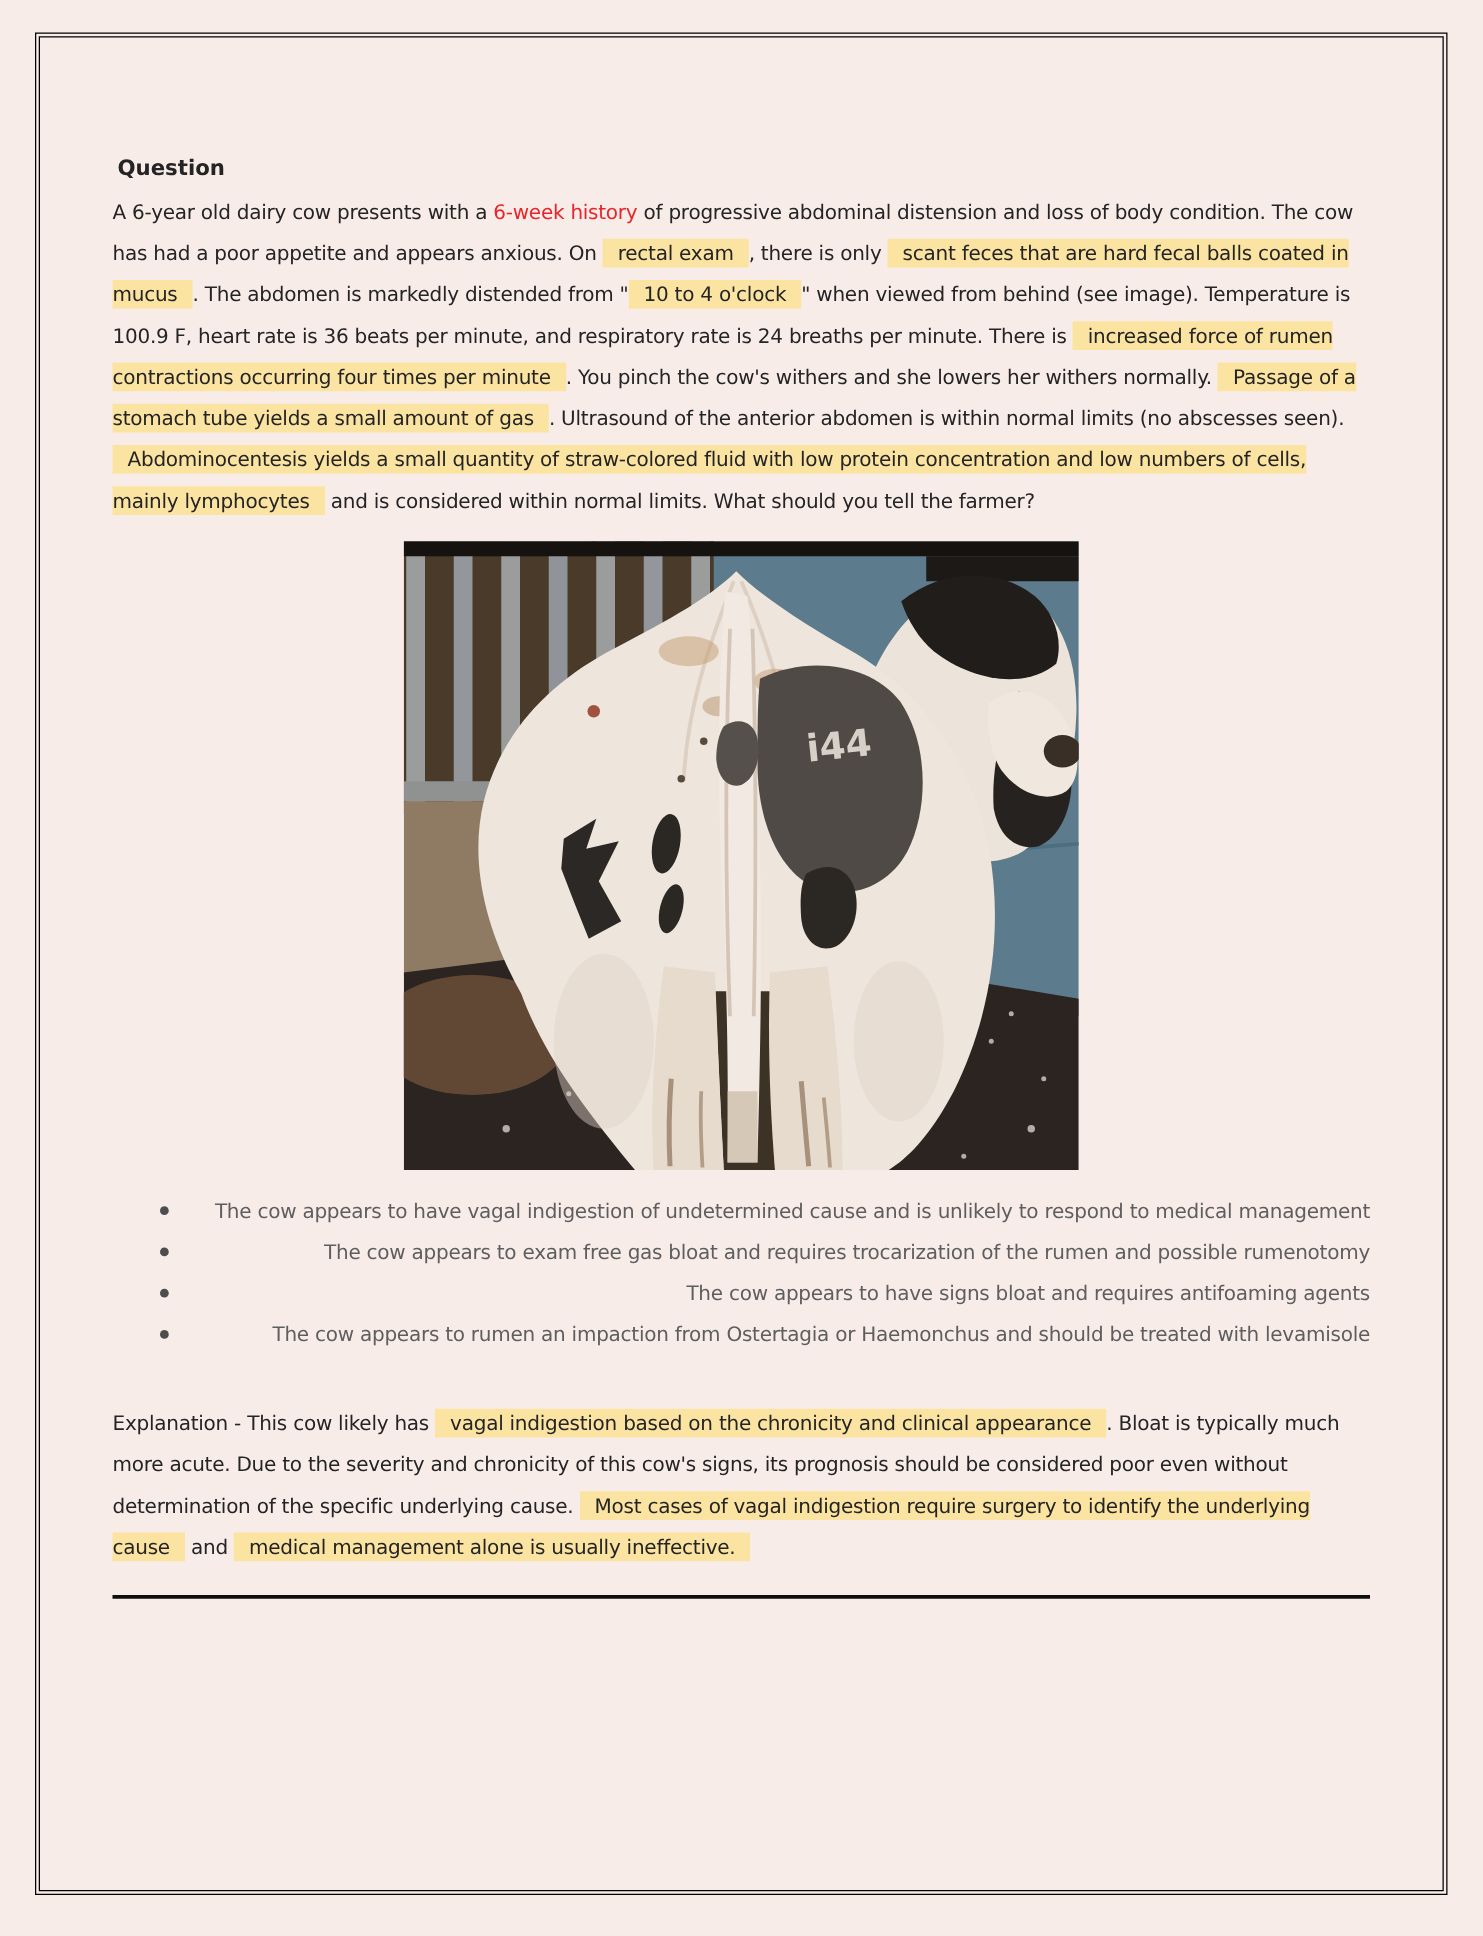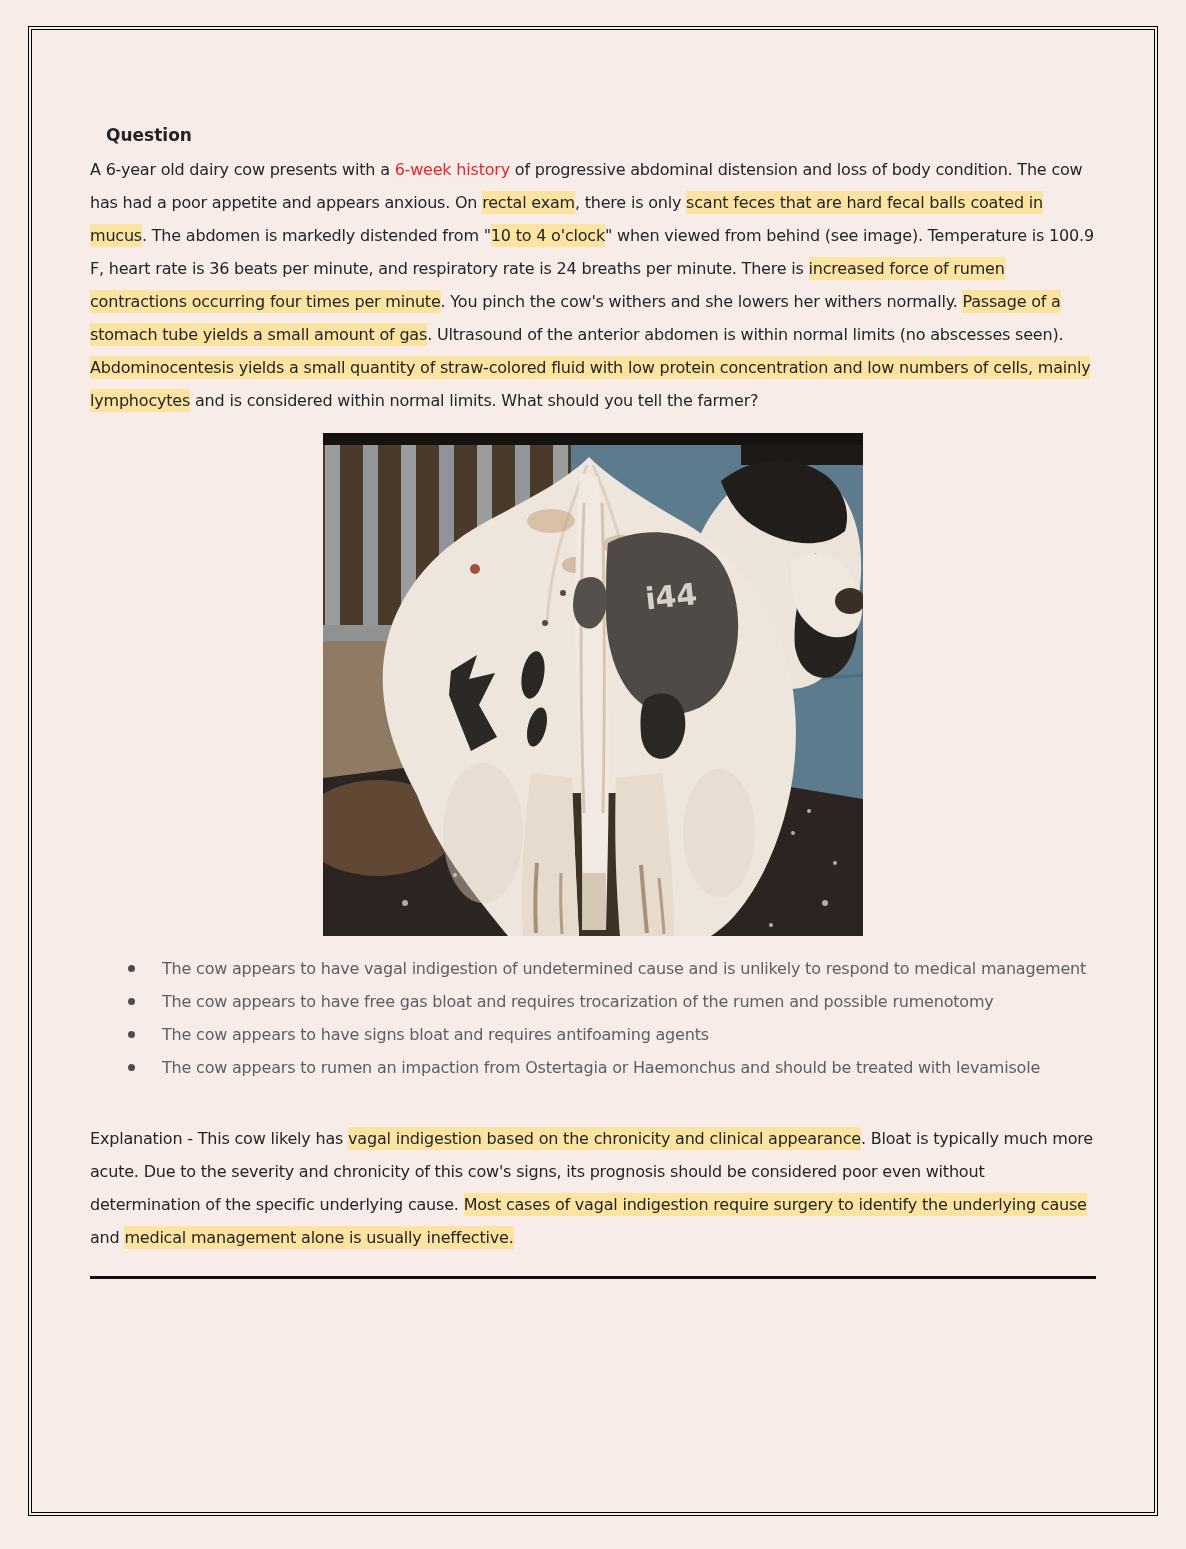--- a/index.html
+++ b/index.html
@@ -14,48 +14,48 @@
   }
   .doc-frame {
     position: absolute;
     left: 28px; top: 26px;
     width: 1130px; height: 1490px;
     box-sizing: border-box;
     border: 4px double var(--border, #000);
     padding: 93px 58px 0 58px;
   }
   .q-heading {
-    margin: 0 0 6px 16px;
+    margin: 0 0 6px 4px;
     font-size: 17px; line-height: 24px;
     font-weight: bold;
     color: var(--text, #242424);
   }
   .rich {
     font-size: 16px; line-height: 33px;
     letter-spacing: -0.2px;
     color: var(--text, #242424);
     margin: 0;
   }
   .seg-red { color: var(--red_text, #e8252b); text-align: right; }
-  .seg-highlight { background-color: var(--highlight_bg, #fbe3a2); padding: 2px 0; }
+  .seg-highlight { background-color: var(--highlight_bg, #fbe3a2); padding: 2px 12px; }
   .seg-bold { font-weight: normal; color: var(--text, #242424); }
   .figure {
     width: 540px; height: 503px;
     margin: 16px auto 0 auto;
   }
   .figure svg { display: block; }
   .options {
     margin: 16px 0 0 0;
     padding: 0 0 0 72px;
     list-style: none;
     font-size: 16px; line-height: 33px;
     letter-spacing: -0.2px;
     color: var(--muted_text, #5e5e5e);
   }
-  .options li { position: relative; }
+  .options li { position: relative; text-align: right; }
   .options li::before {
     content: "";
     position: absolute;
     left: -34px; top: 13px;
     width: 7px; height: 7px;
     border-radius: 50%;
     background: #4d4d4d;
   }
   .expl { margin: 38px 0 0 0; }
   .rule {
@@ -161,21 +161,21 @@
         <path d="M128 238 L154 222 L146 246 L172 240 L156 272 L174 304 L148 318 L136 288 L126 262 Z" fill="#2b2825"></path>
         <ellipse cx="210" cy="242" rx="11" ry="24" fill="#2b2723" transform="rotate(10 210 242)"></ellipse>
         <ellipse cx="214" cy="294" rx="9" ry="20" fill="#2b2723" transform="rotate(14 214 294)"></ellipse>
         <path d="M322 266 C338 256 354 260 360 276 C366 294 360 316 346 324 C332 330 320 320 318 302 C317 288 317 276 322 266 Z" fill="#2b2723"></path>
       </g>
     </svg>
   </div>
 
   <ul class="options">
     <li><span>The cow appears to have vagal indigestion of undetermined cause and is unlikely to respond to medical management</span></li>
-    <li><span>The cow appears to have free gas bloat and requires trocarization of the rumen and possible rumenotomy</span></li>
+    <li><span>The cow appears to exam free gas bloat and requires trocarization of the rumen and possible rumenotomy</span></li>
     <li><span>The cow appears to have signs bloat and requires antifoaming agents</span></li>
     <li><span>The cow appears to rumen an impaction from Ostertagia or Haemonchus and should be treated with levamisole</span></li>
   </ul>
 
   <p class="rich expl"><span class="seg-bold">Explanation - </span><span class="seg-normal">This cow likely has </span><span class="seg-highlight">vagal indigestion based on the chronicity and clinical appearance</span><span class="seg-normal">. Bloat is typically much more acute. Due to the severity and chronicity of this cow's signs, its prognosis should be considered poor even without determination of the specific underlying cause. </span><span class="seg-highlight">Most cases of vagal indigestion require surgery to identify the underlying cause</span><span class="seg-normal"> and </span><span class="seg-highlight">medical management alone is usually ineffective.</span></p>
 
   <hr class="rule">
 
 </div>
 

